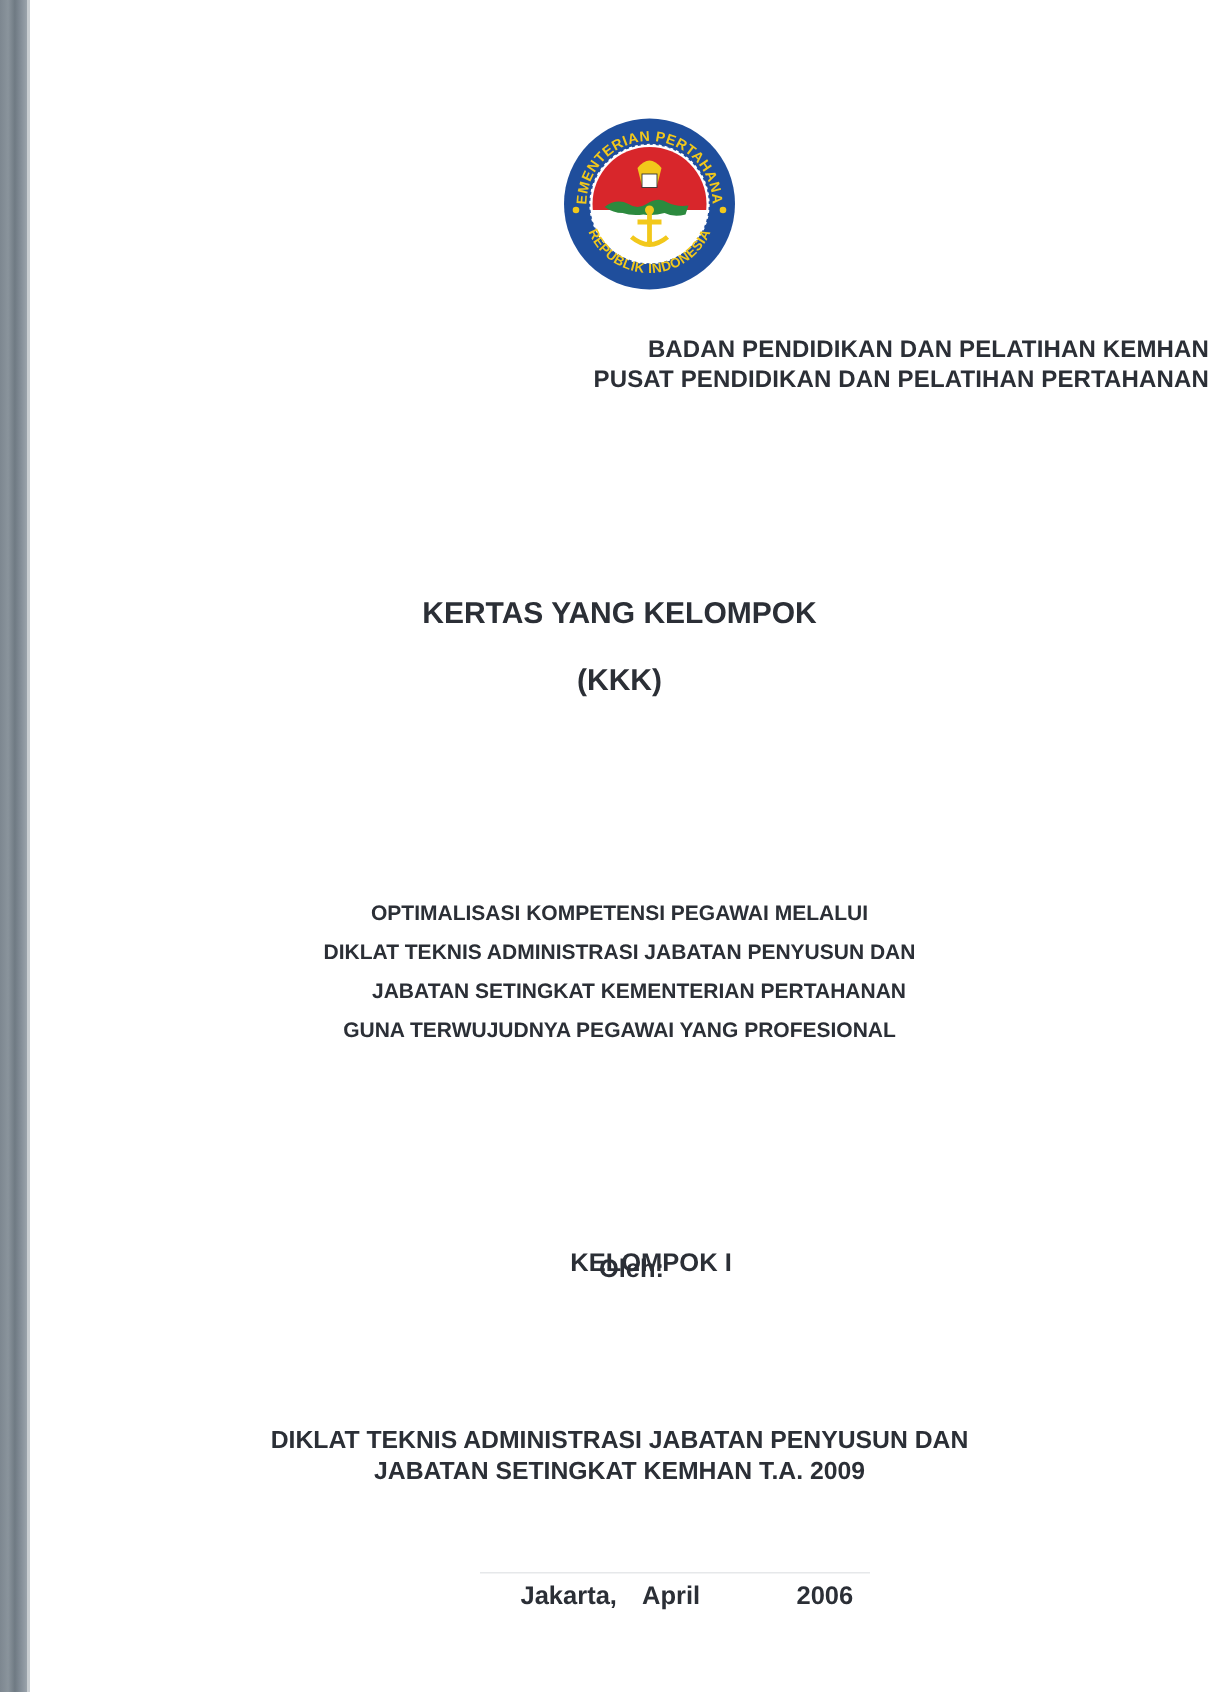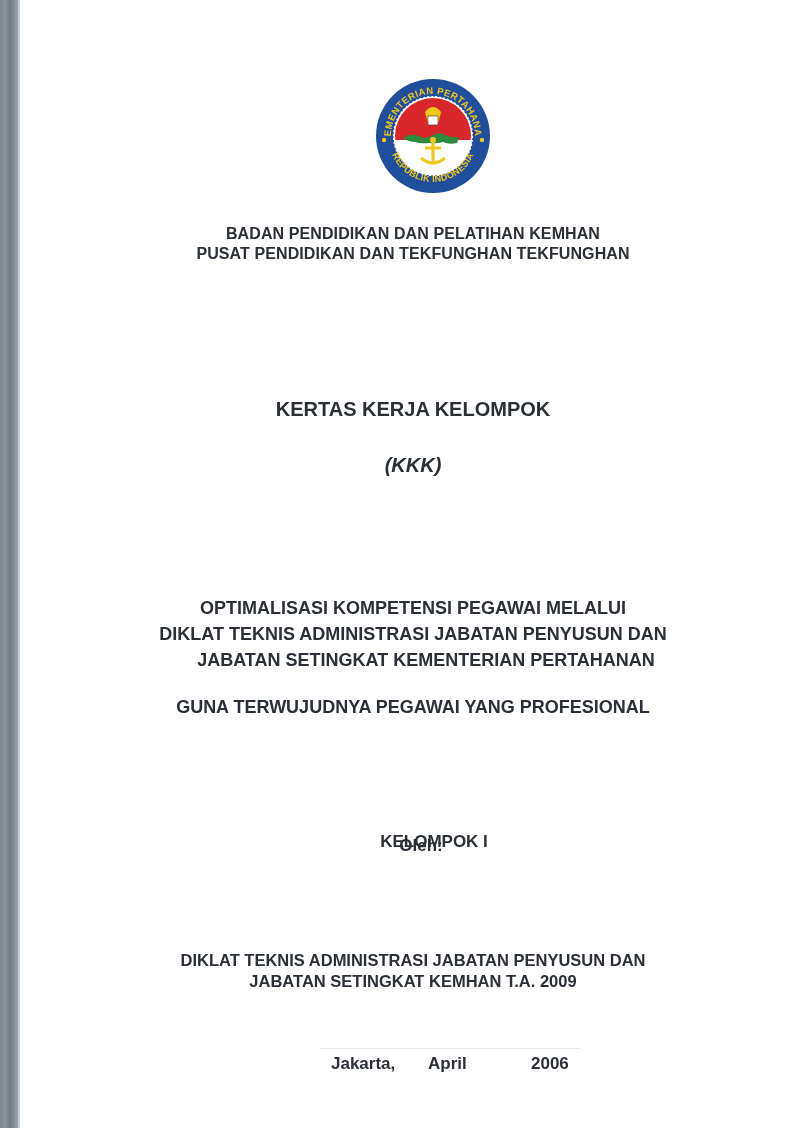--- a/index.html
+++ b/index.html
@@ -3,23 +3,23 @@
 <meta charset="utf-8">
 <style>
   html, body { margin:0; padding:0; }
   body { width:806px; height:1128px; background:#fff; position:relative; overflow:hidden;
          font-family:"Liberation Sans", sans-serif; color:#2b2f36; }
   .binding { position:absolute; left:0; top:0; width:18px; height:1128px;
              background:linear-gradient(90deg,#7d8790 0%,#8a949c 30%,#6f7a83 55%,#86909a 80%,#9aa3ab 100%); }
   .binding-edge { position:absolute; left:18px; top:0; width:2px; height:1128px; background:#c9ced2; }
   .line { position:absolute; left:20px; right:0; text-align:center; font-weight:bold; white-space:nowrap; }
   .logo { position:absolute; left:375px; top:78px; width:116px; height:116px; }
-  .h1 { font-size:16px; letter-spacing:0.1px; }
+  .h1 { font-size:16px; letter-spacing:0.1px;text-align:right; }
   .kkk { font-size:20px; }
-  .title { font-size:18px; line-height:26px; }
+  .title { font-size:14px; line-height:26px; }
   .small { font-size:17px; }
   .footer-title { font-size:16.5px; line-height:21px; }
   .dateline { position:absolute; top:1054px; font-weight:bold; font-size:17px; }
   .faint-rule { position:absolute; top:1048px; left:320px; width:260px; height:1px; background:#e6e8ea; }
 </style>
 </head>
 <body>
 
 <div class="binding"></div>
 <div class="binding-edge"></div>
@@ -50,32 +50,32 @@
     </text>
     <text font-family="Liberation Sans, sans-serif" font-size="9" font-weight="bold" fill="#f2c81b" letter-spacing="0.3">
       <textPath href="#arcBot" startOffset="50%" text-anchor="middle" dy="8">REPUBLIK INDONESIA</textPath>
     </text>
     <circle cx="9" cy="62" r="2.2" fill="#f2c81b"></circle>
     <circle cx="107" cy="62" r="2.2" fill="#f2c81b"></circle>
   </svg>
 </div>
 
 <div class="line h1" style="top:225px;">BADAN PENDIDIKAN DAN PELATIHAN KEMHAN</div>
-<div class="line h1" style="top:245px;">PUSAT PENDIDIKAN DAN TEKFUNGHAN TEKFUNGHAN</div>
+<div class="line h1" style="top:245px;">PUSAT PENDIDIKAN DAN PELATIHAN PERTAHANAN</div>
 
-<div class="line kkk" style="top:398px;">KERTAS KERJA KELOMPOK</div>
-<div class="line kkk" style="top:454px;font-style:italic;">(KKK)</div>
+<div class="line kkk" style="top:398px;">KERTAS YANG KELOMPOK</div>
+<div class="line kkk" style="top:443px;">(KKK)</div>
 
 <div class="line title" style="top:595px;">OPTIMALISASI KOMPETENSI PEGAWAI MELALUI</div>
 <div class="line title" style="top:621px;">DIKLAT TEKNIS ADMINISTRASI JABATAN PENYUSUN DAN</div>
 <div class="line title" style="top:647px;padding-left:26px;">JABATAN SETINGKAT KEMENTERIAN PERTAHANAN</div>
-<div class="line title" style="top:694px;">GUNA TERWUJUDNYA PEGAWAI YANG PROFESIONAL</div>
+<div class="line title" style="top:673px;">GUNA TERWUJUDNYA PEGAWAI YANG PROFESIONAL</div>
 
 <div class="line small" style="top:836px; left:20px; padding-left:16px;">Oleh:</div>
 <div class="line small" style="top:832px;margin-left:42px;">KELOMPOK I</div>
 
 <div class="line footer-title" style="top:950px;">DIKLAT TEKNIS ADMINISTRASI JABATAN PENYUSUN DAN</div>
 <div class="line footer-title" style="top:971px;">JABATAN SETINGKAT KEMHAN T.A. 2009</div>
 
 <div class="faint-rule"></div>
-<div class="dateline" style="left:331px;text-align:right;">Jakarta,</div>
+<div class="dateline" style="left:347px;text-align:right;">Jakarta,</div>
 <div class="dateline" style="left:428px;">April</div>
 <div class="dateline" style="left:531px;">2006</div>
 
 </body></html>

